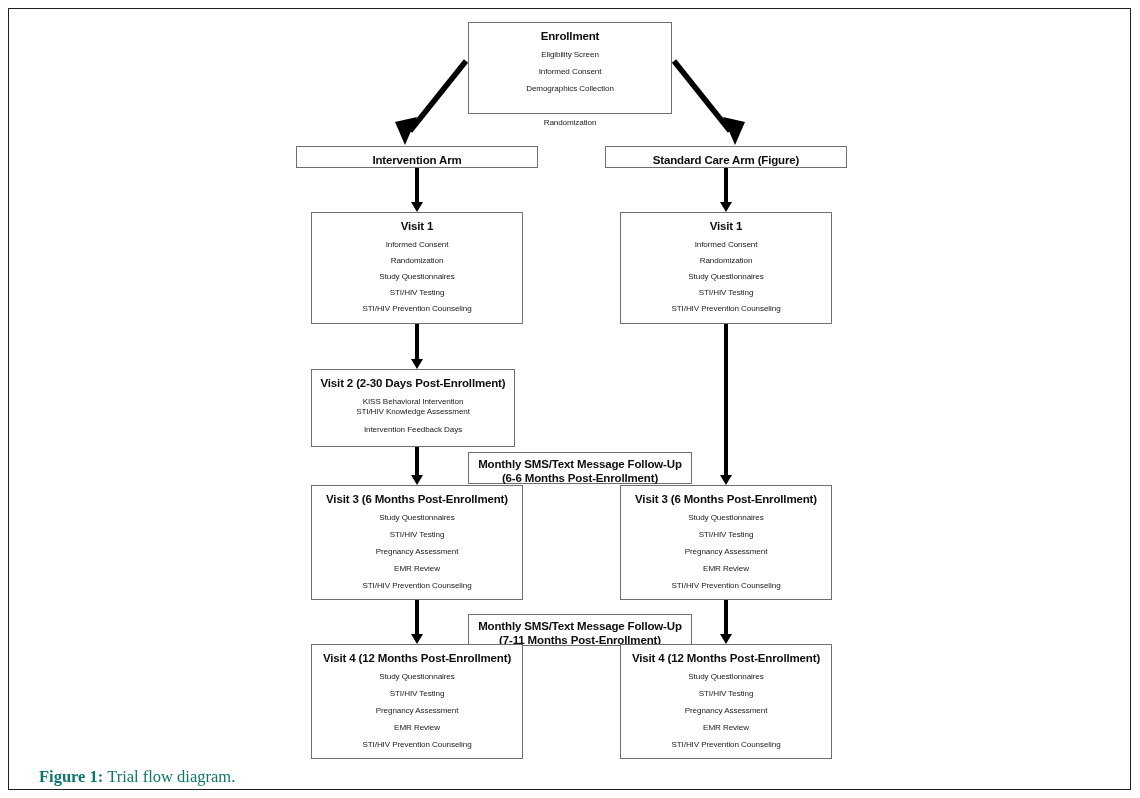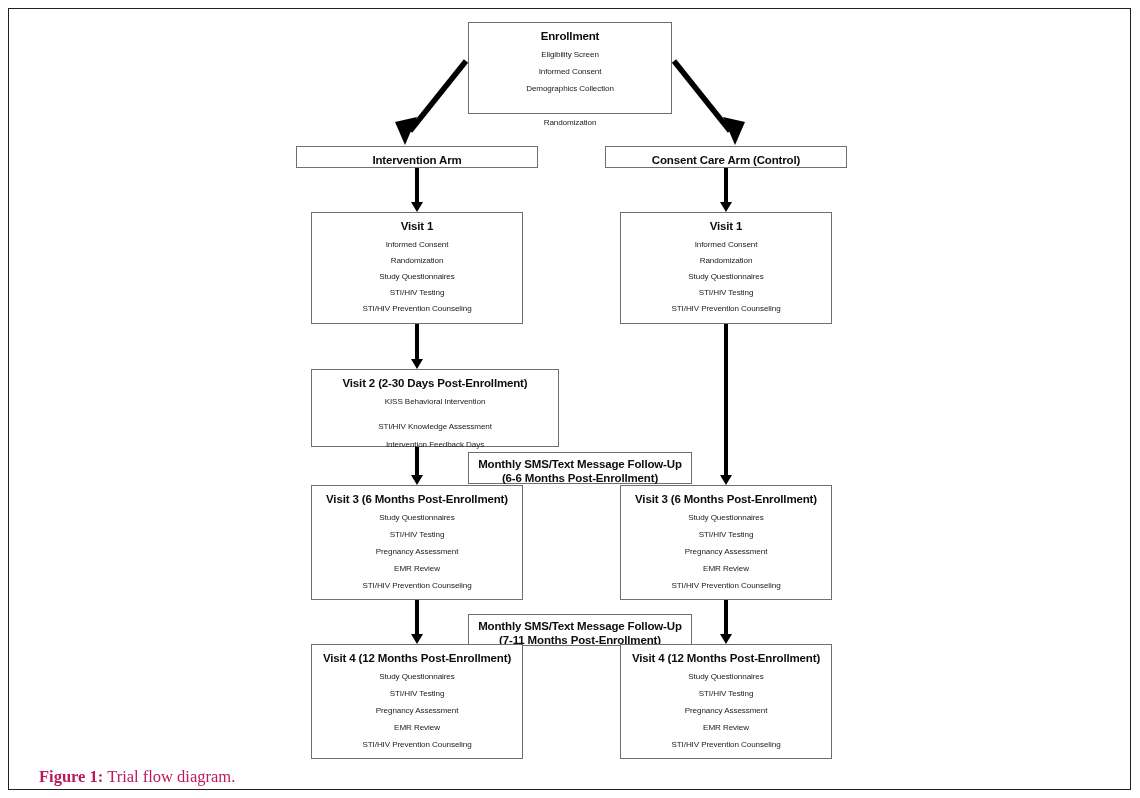--- a/index.html
+++ b/index.html
@@ -92,21 +92,21 @@
     width: 1123px; height: 160px;
     z-index: 2;
   }
   
   #caption {
     position: absolute;
     left: 30px;
     top: 758px;
     font-family: "Liberation Serif", serif;
     font-size: 16.5px;
-    color: #be185d;
+    color: #0f766e;
     white-space: nowrap;
   }
   #caption b { font-weight: bold; }
 </style>
 </head>
 <body>
 
 <div id="page">
   <div id="frame">
 
@@ -129,21 +129,21 @@
           <path d="M 665,52 L 721,122" stroke="#000" stroke-width="5.5" fill="none"></path>
           <path d="M 714,108 L 726,136 L 736,113 Z" fill="#000"></path>
         </g>
       </svg>
 
       <div class="box labelbox" style="left:287px; top:137px; width:242px; height:22px;">
         <span class="ttl">Intervention Arm</span>
       </div>
 
       <div class="box labelbox" style="left:596px; top:137px; width:242px; height:22px;">
-        <span class="ttl">Consent Care Arm (Control)</span>
+        <span class="ttl">Standard Care Arm (Figure)</span>
       </div>
 
       <div class="varrow" style="left:398px; top:159px; width:20px; height:44px;">
         <div class="shaft" style="width:4px; height:34px;"></div>
         <div class="head"></div>
       </div>
       <div class="varrow" style="left:707px; top:159px; width:20px; height:44px;">
         <div class="shaft" style="width:4px; height:34px;"></div>
         <div class="head"></div>
       </div>
@@ -169,24 +169,24 @@
       <div class="varrow" style="left:398px; top:315px; width:20px; height:45px;">
         <div class="shaft" style="width:4px; height:35px;"></div>
         <div class="head"></div>
       </div>
 
       <div class="varrow" style="left:707px; top:315px; width:20px; height:161px;">
         <div class="shaft" style="width:4px; height:151px;"></div>
         <div class="head"></div>
       </div>
 
-      <div class="box" style="left:302px; top:360px; width:248px; height:78px;">
+      <div class="box" style="left:302px; top:360px; width:204px; height:78px;">
         <span class="ttl">Visit 2 (2-30 Days Post-Enrollment)</span>
         <span class="it" style="">KISS Behavioral Intervention</span>
-        <span class="it" style="margin-bottom:8px;margin-top:15px;">STI/HIV Knowledge Assessment</span>
+        <span class="it" style="margin-bottom:8px;">STI/HIV Knowledge Assessment</span>
         <span class="it">Intervention Feedback Days</span>
       </div>
 
       <div class="varrow" style="left:398px; top:438px; width:20px; height:38px;">
         <div class="shaft" style="width:4px; height:28px;"></div>
         <div class="head"></div>
       </div>
 
       <div class="box" style="left:459px; top:443px; width:224px; height:32px; padding-top:4px;">
         <span class="ttl two-line" style="margin-bottom:0;">Monthly SMS/Text Message Follow-Up</span>

